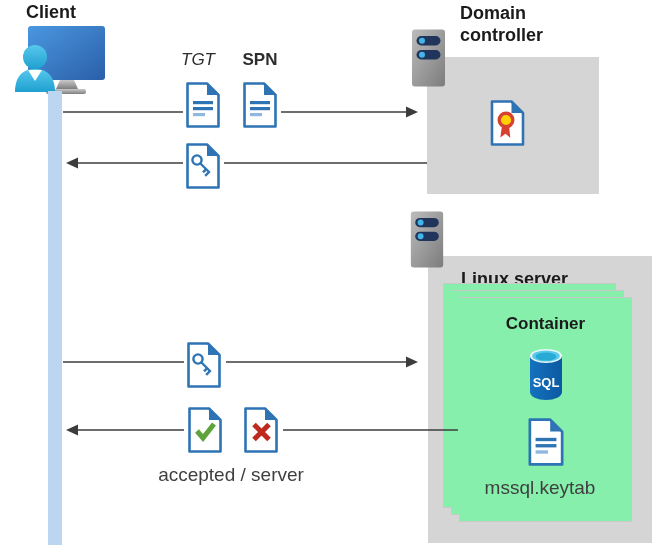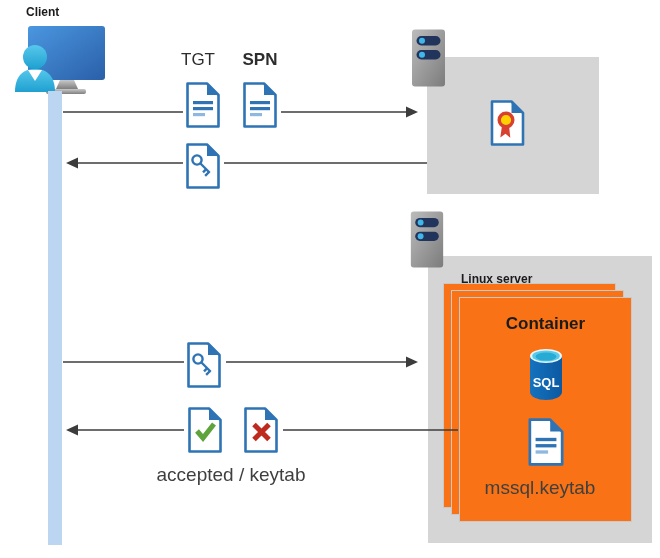--- a/index.html
+++ b/index.html
@@ -2,39 +2,39 @@
 <html style="--doc-blue: #2E74B5; --doc-blue-light: #8FB8E0; --check-green: #5FA33C; --cross-red: #BE2A1D; --seal-yellow: #FFD100; --seal-red: #D8402F; --server-slot-navy: #21355C; --server-dot-blue: #41B6E8; --lifeline-blue: #BCD6F2; --box-gray: #D5D5D5; --arrow-gray: #3C3C3C; --label-black: #1B1B1B; --text-gray: #3F3F3F;"><head>
 <meta charset="utf-8">
 <style>
   html,body{margin:0;padding:0;background:#fff;}
   #canvas{
     position:relative;width:660px;height:558px;background:#fff;overflow:hidden;
     font-family:"Liberation Sans",sans-serif;
   }
   .abs{position:absolute;}
   .node-label{
-    position:absolute;font-weight:700;font-size:12px;line-height:22px;
+    position:absolute;font-weight:700;font-size:18px;line-height:22px;
     color:var(--label-black,#1B1B1B);letter-spacing:0;
   }
   .node-label span{display:block;}
   .msg-label{
     position:absolute;font-size:17px;color:#2D2D2D;text-align:center;
   }
   .small-text{
     position:absolute;font-size:19px;color:var(--text-gray,#3F3F3F);text-align:center;
   }
   .lifeline{
     position:absolute;left:48px;top:91px;width:14px;height:454px;
     background:var(--lifeline-blue,#BCD6F2);
   }
   .gray-box{position:absolute;background:var(--box-gray,#D5D5D5);}
   #dc-box{left:427px;top:57px;width:172px;height:137px;}
   #linux-box{left:428px;top:256px;width:224px;height:287px;}
   .card{
-    position:absolute;width:173px;height:225px;background:#f97316;
+    position:absolute;width:173px;height:225px;background:#86efac;
     border:1px solid #C9C9C9;box-sizing:border-box;
   }
   #card-back{left:443px;top:283px;}
   #card-mid{left:451px;top:290px;}
   #card-front{left:459px;top:297px;}
   .container-title{
     position:absolute;left:0;right:0;top:16px;text-align:center;
     font-weight:700;font-size:17px;color:var(--label-black,#1B1B1B);
   }
   .doc{position:absolute;width:38px;height:48px;}
@@ -129,20 +129,24 @@
     <path d="M7,72 C7,56 15,49 27,49 C39,49 47,56 47,72 Z" fill="url(#g-person)"></path>
     <polygon points="20,50 34,50 27,61" fill="#fff"></polygon>
   </svg>
 
   <div class="lifeline"></div>
 
   <div class="gray-box" id="dc-box"></div>
   <svg class="server-icon" id="dc-server" viewBox="0 0 34 58">
       <use href="#sym-server"></use>
     </svg>
+  <div class="node-label" style="left:460px;top:2px;">
+    <span>Domain</span>
+    <span>controller</span>
+  </div>
   <svg class="doc" id="cert-doc" viewBox="0 0 38 48">
       <use href="#sym-doc-cert"></use>
     </svg>
 
   <div class="gray-box" id="linux-box"></div>
   <svg class="server-icon" id="linux-server" viewBox="0 0 34 58">
       <use href="#sym-server"></use>
     </svg>
   <div class="node-label" style="left:461px;top:220px;margin-top:48px;">Linux server</div>
 
@@ -181,35 +185,35 @@
         <polygon points="406,356.5 418,362 406,367.5" fill="var(--arrow-gray,#3C3C3C)" stroke="none"></polygon>
       </g>
       <g>
         <line x1="458" y1="430" x2="283" y2="430"></line>
         <line x1="184" y1="430" x2="77" y2="430"></line>
         <polygon points="78,424.5 66,430 78,435.5" fill="var(--arrow-gray,#3C3C3C)" stroke="none"></polygon>
       </g>
     </g>
   </svg>
 
-  <div class="msg-label" style="left:172px;top:50px;width:52px;">TGT</div>
+  <div class="msg-label" style="left:172px;top:50px;width:52px;font-style:italic;">TGT</div>
   <div class="msg-label" style="left:234px;top:50px;width:52px;font-weight:bold;">SPN</div>
   <svg class="doc" id="tgt-doc" viewBox="0 0 38 48">
       <use href="#sym-doc-lines"></use>
     </svg>
   <svg class="doc" id="spn-doc" viewBox="0 0 38 48">
       <use href="#sym-doc-lines"></use>
     </svg>
   <svg class="doc" id="key-doc-1" viewBox="0 0 38 48">
       <use href="#sym-doc-key"></use>
     </svg>
   <svg class="doc" id="key-doc-2" viewBox="0 0 38 48">
       <use href="#sym-doc-key"></use>
     </svg>
   <svg class="doc" id="check-doc" viewBox="0 0 38 48">
       <use href="#sym-doc-check"></use>
     </svg>
   <svg class="doc" id="x-doc" viewBox="0 0 38 48">
       <use href="#sym-doc-x"></use>
     </svg>
-  <div class="small-text" style="left:136px;top:464px;width:190px;">accepted / keytab</div>
+  <div class="small-text" style="left:136px;top:464px;width:190px;">accepted / server</div>
 
 </div>
 
 </body></html>

